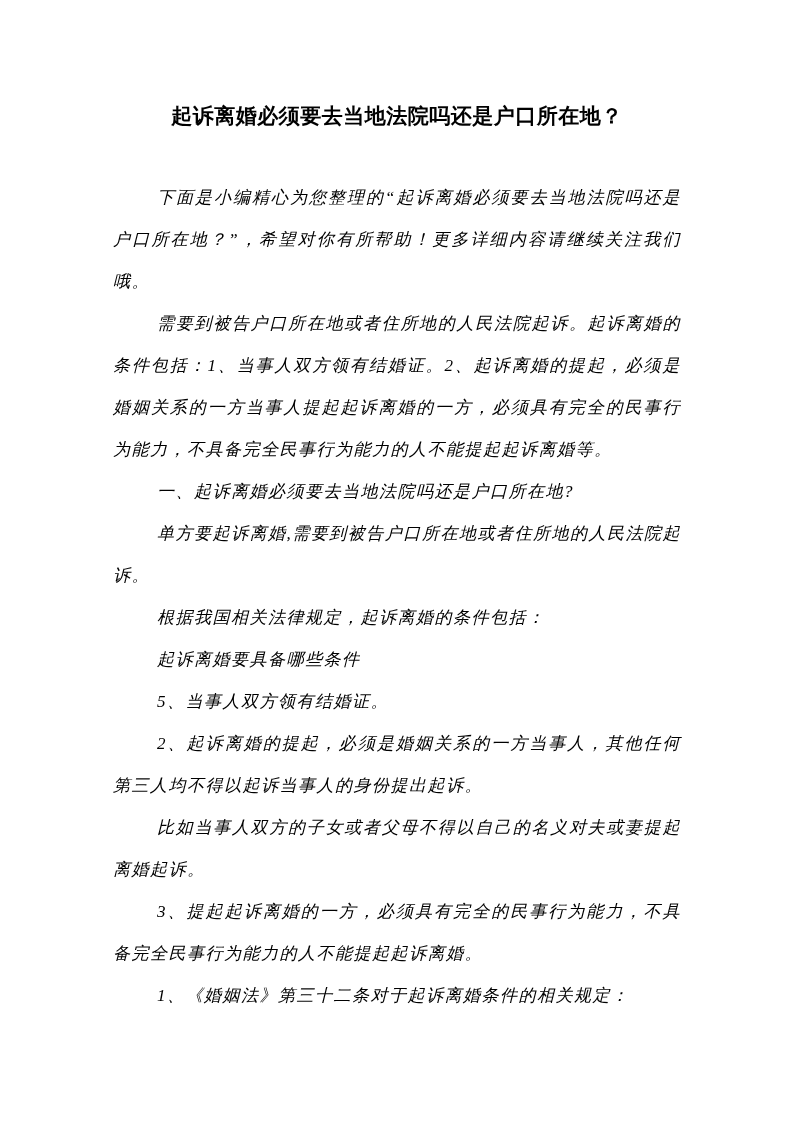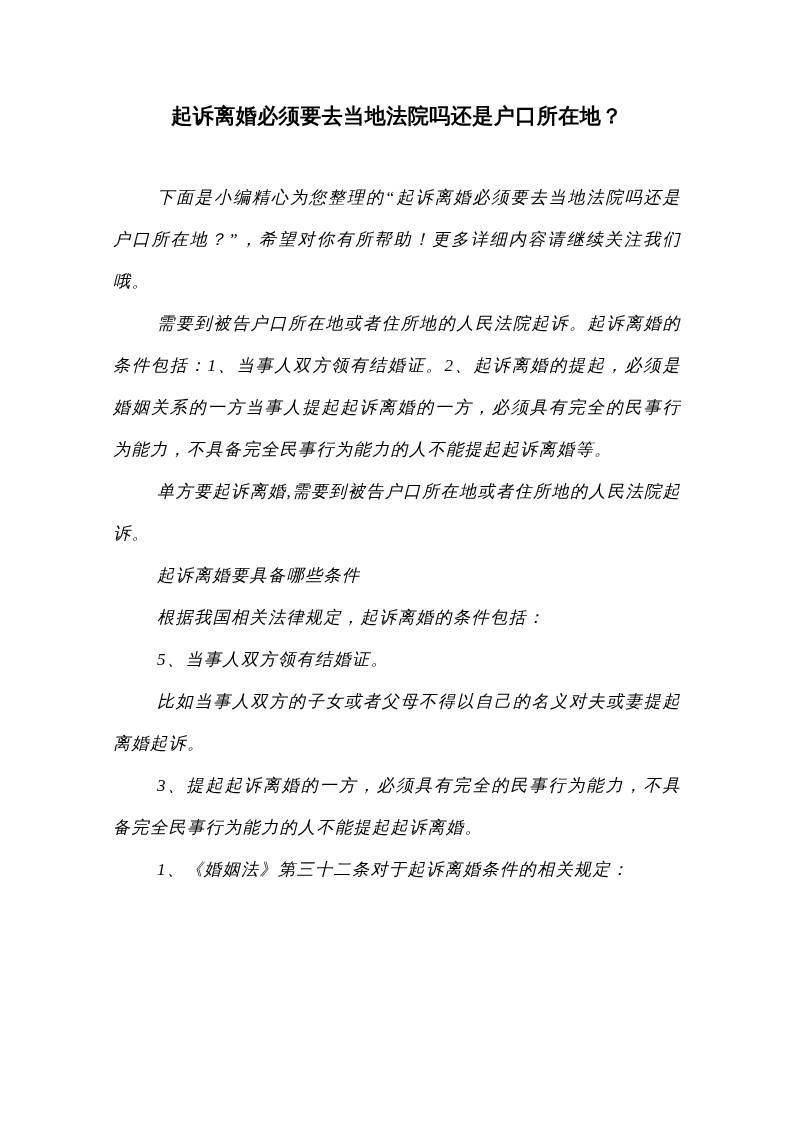--- a/index.html
+++ b/index.html
@@ -44,21 +44,23 @@
 </style>
 </head>
 <body>
 
 <div class="page">
   <div class="doc-title">起诉离婚必须要去当地法院吗还是户口所在地？</div>
 
   <div class="doc-body">
     <p>下面是小编精心为您整理的“起诉离婚必须要去当地法院吗还是户口所在地？”，希望对你有所帮助！更多详细内容请继续关注我们哦。</p>
     <p>需要到被告户口所在地或者住所地的人民法院起诉。起诉离婚的条件包括：1、当事人双方领有结婚证。2、起诉离婚的提起，必须是婚姻关系的一方当事人提起起诉离婚的一方，必须具有完全的民事行为能力，不具备完全民事行为能力的人不能提起起诉离婚等。</p>
+    <p>一、起诉离婚必须要去当地法院吗还是户口所在地?</p>
     <p>单方要起诉离婚,需要到被告户口所在地或者住所地的人民法院起诉。</p>
+    <p>根据我国相关法律规定，起诉离婚的条件包括：</p>
     <p>起诉离婚要具备哪些条件</p>
-    <p>根据我国相关法律规定，起诉离婚的条件包括：</p>
     <p>5、当事人双方领有结婚证。</p>
+    <p>2、起诉离婚的提起，必须是婚姻关系的一方当事人，其他任何第三人均不得以起诉当事人的身份提出起诉。</p>
     <p>比如当事人双方的子女或者父母不得以自己的名义对夫或妻提起离婚起诉。</p>
     <p>3、提起起诉离婚的一方，必须具有完全的民事行为能力，不具备完全民事行为能力的人不能提起起诉离婚。</p>
     <p>1、《婚姻法》第三十二条对于起诉离婚条件的相关规定：</p>
   </div>
 </div>
 
 </body></html>

